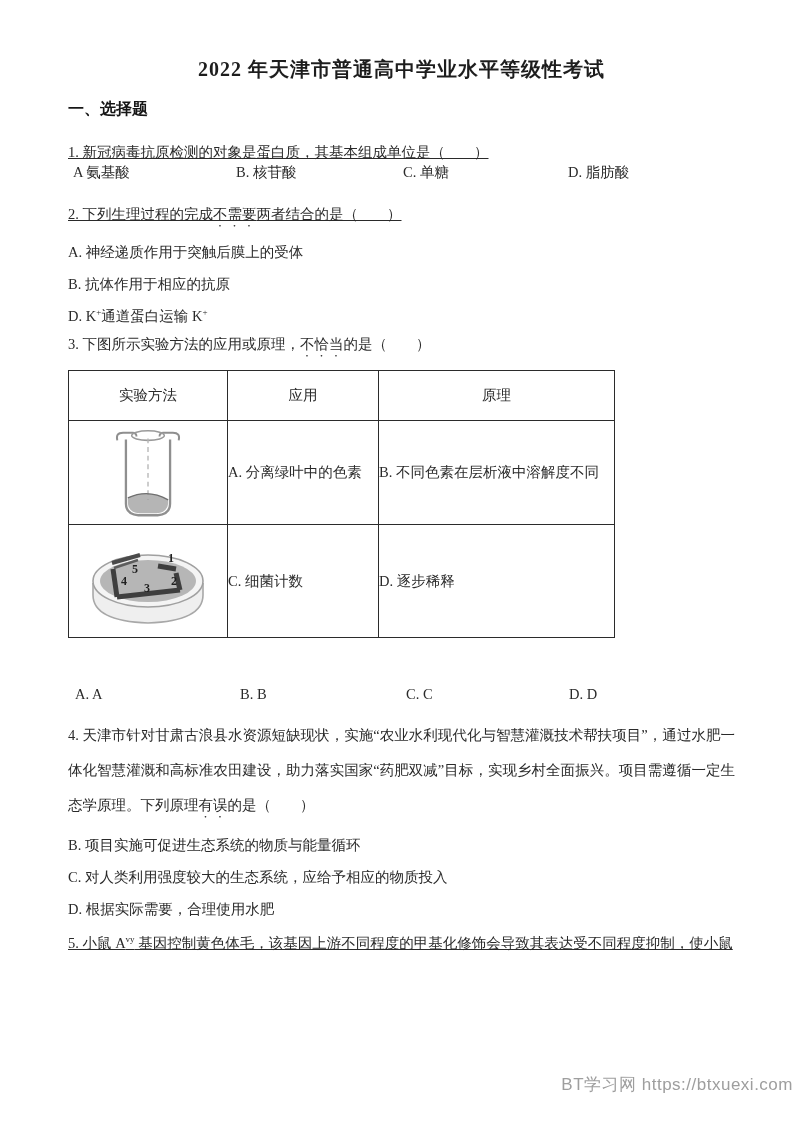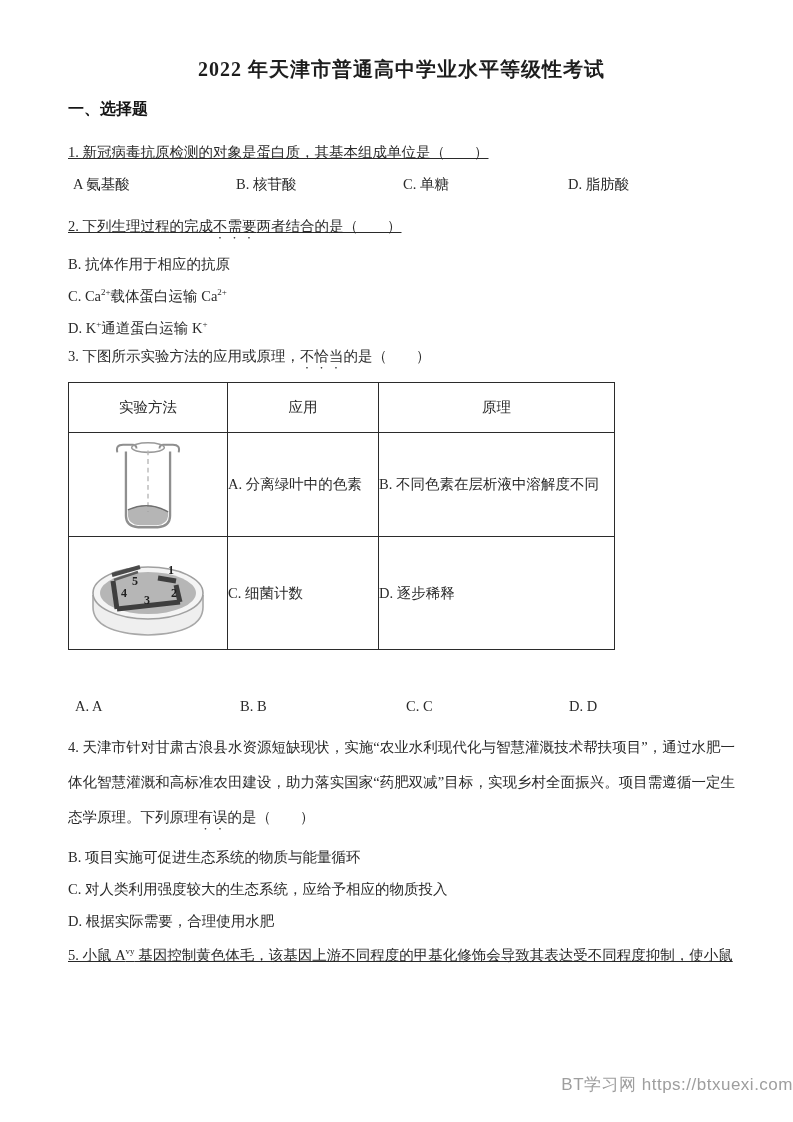--- a/index.html
+++ b/index.html
@@ -28,21 +28,20 @@
     margin-top:16px;
     font-size:16px;font-weight:bold;color:#161616;line-height:22px;
   }
   .stem{margin:22px 0 0 0;line-height:20px;text-decoration:underline;}
   .stem-tight{margin:8px 0 0 0;line-height:20px;}
   .opt-line{margin:12px 0 0 0;line-height:20px;}
   .opt-grid{
     display:grid;
     grid-template-columns:163px 167px 165px 1fr;
     padding-left:5px;
-    margin-top:12px;
     line-height:20px;
   }
   .ans-grid{
     display:grid;
     grid-template-columns:165px 166px 163px 1fr;
     padding-left:7px;
     margin-top:46px;
     line-height:20px;
   }
   .emph{
@@ -101,22 +100,22 @@
     <div class="opt-grid">
       <span>A  氨基酸</span>
       <span>B. 核苷酸</span>
       <span>C. 单糖</span>
       <span>D. 脂肪酸</span>
     </div>
   </div>
 
   <div>
     <p class="stem"><span>2. 下列生理过程的完成</span><span class="emph">不需要</span><span>两者结合的是（　　）</span></p>
+    <p class="opt-line">A. 神经递质作用于突触后膜上的受体</p>
     <p class="opt-line">B. 抗体作用于相应的抗原</p>
-    <p class="opt-line"><span>C. Ca</span><sup>2+</sup><span>载体蛋白运输 Ca</span><sup>2+</sup></p>
     <p class="opt-line"><span>D. K</span><sup>+</sup><span>通道蛋白运输 K</span><sup>+</sup></p>
   </div>
 
   <div>
     <p class="stem-tight"><span>3. 下图所示实验方法的应用或原理，</span><span class="emph">不恰当</span><span>的是（　　）</span></p>
 
     <table class="q3-table">
       <colgroup>
           <col class="col-method">
           <col class="col-app">

